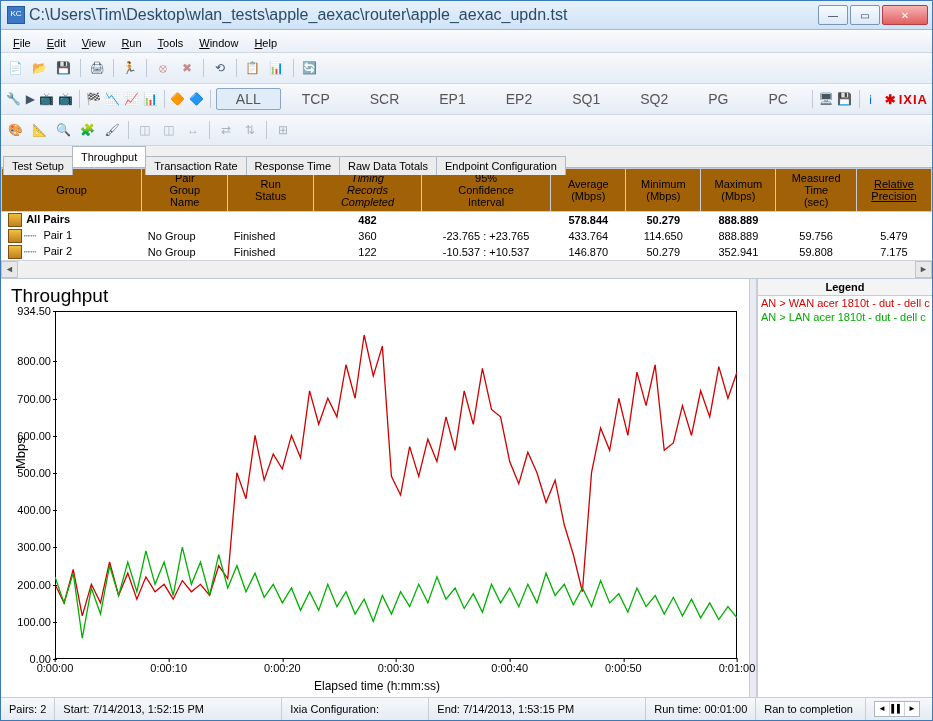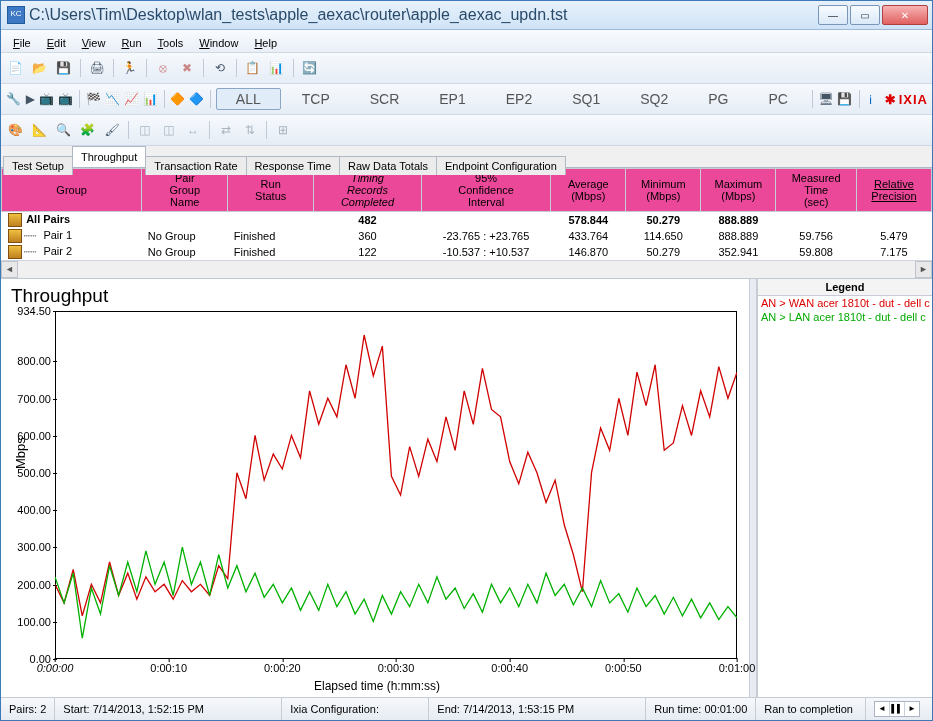--- a/index.html
+++ b/index.html
@@ -18,21 +18,21 @@
 .tsep{width:1px;height:18px;background:#c0cad6;margin:0 3px}
 .txtbtn{font-size:14px;color:#555;padding:0 19px;height:20px;display:inline-flex;align-items:center}
 .txtbtn.active{border:1px solid #8aa6c4;background:#e0ecf8;border-radius:2px}
 .ixia{font-weight:bold;font-family:Arial;color:#d00;font-size:13px;letter-spacing:1px;margin-left:6px}
 .ixia::before{content:"✱";color:#d00;margin-right:2px}
 .tabs{display:flex;background:#f0f0f0;padding-left:2px;height:21px;border-bottom:1px solid #b0b8c4}
 .tab{padding:3px 8px;border:1px solid #b0b8c4;border-bottom:none;margin-right:-1px;margin-top:2px;background:#ececec;font-size:11px;position:relative;top:8px}
 .tab.active{background:#fff;font-weight:normal;top:0;margin-top:0;padding-top:4px;padding-bottom:4px;z-index:2}
 .grid-wrap{background:#fff;border-bottom:1px solid #c0c8d4;padding:0}
 .grid{width:100%;border-collapse:collapse;font-size:11px}
-.grid th{border:1px solid #c8ccd4;background:#ec4899;font-weight:normal;padding:3px 4px;text-align:left;vertical-align:middle;height:28px}
+.grid th{border:1px solid #c8ccd4;background:#a16207;font-weight:normal;padding:3px 4px;text-align:left;vertical-align:middle;height:28px}
 .grid th .hd{display:block;text-align:center}
 .grid td{padding:1px 6px;white-space:nowrap}
 .grid td.num{text-align:center}
 .grid tr.allpairs td{font-weight:bold}
 .row-icon{display:inline-block;width:12px;height:12px;background:linear-gradient(#f0c040,#c08020);border:1px solid #805010;margin-right:2px;vertical-align:middle}
 .tree-line{color:#888;font-family:monospace}
 .hscroll{height:17px;background:#f0f0f0;border-top:1px solid #d0d4dc;position:relative}
 .hscroll .arrow{position:absolute;top:0;width:17px;height:17px;background:#e8e8e8;border:1px solid #c0c4cc;box-sizing:border-box;text-align:center;font-size:9px;line-height:15px;color:#555}
 .hscroll .arrow.l{left:0}
 .hscroll .arrow.r{right:0}
@@ -257,21 +257,21 @@
       <div class="ytick" style="bottom: 0%; transform: translateY(50%);">0.00</div>
           <div class="ytick" style="bottom: 10.7009%; transform: translateY(50%);">100.00</div>
           <div class="ytick" style="bottom: 21.4018%; transform: translateY(50%);">200.00</div>
           <div class="ytick" style="bottom: 32.1027%; transform: translateY(50%);">300.00</div>
           <div class="ytick" style="bottom: 42.8036%; transform: translateY(50%);">400.00</div>
           <div class="ytick" style="bottom: 53.5045%; transform: translateY(50%);">500.00</div>
           <div class="ytick" style="bottom: 64.2055%; transform: translateY(50%);">600.00</div>
           <div class="ytick" style="bottom: 74.9064%; transform: translateY(50%);">700.00</div>
           <div class="ytick" style="bottom: 85.6073%; transform: translateY(50%);">800.00</div>
           <div class="ytick" style="bottom: 100%; transform: translateY(50%);">934.50</div>
-          <div class="xtick" style="left: 0%; font-style: italic;">0:00:00</div>
+          <div class="xtick" style="left: 0%;">0:00:00</div>
           <div class="xtick" style="left: 16.6667%;">0:00:10</div>
           <div class="xtick" style="left: 33.3333%;">0:00:20</div>
           <div class="xtick" style="left: 50%;">0:00:30</div>
           <div class="xtick" style="left: 66.6667%;">0:00:40</div>
           <div class="xtick" style="left: 83.3333%;">0:00:50</div>
           <div class="xtick" style="left: 100%;">0:01:00</div>
         </div>
       <div class="xlabel">Elapsed time (h:mm:ss)</div>
     </div>
     <div class="splitter"></div>

